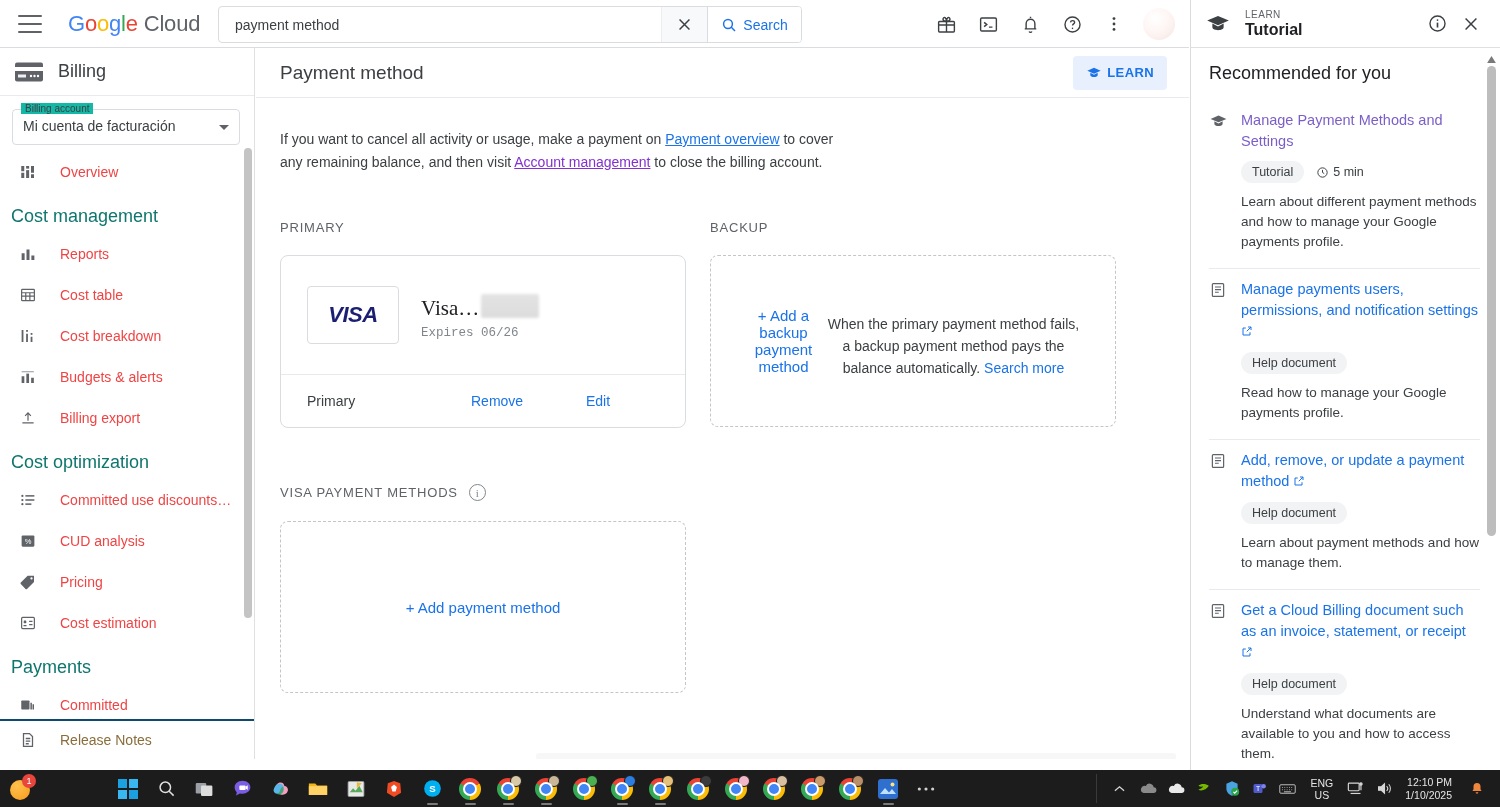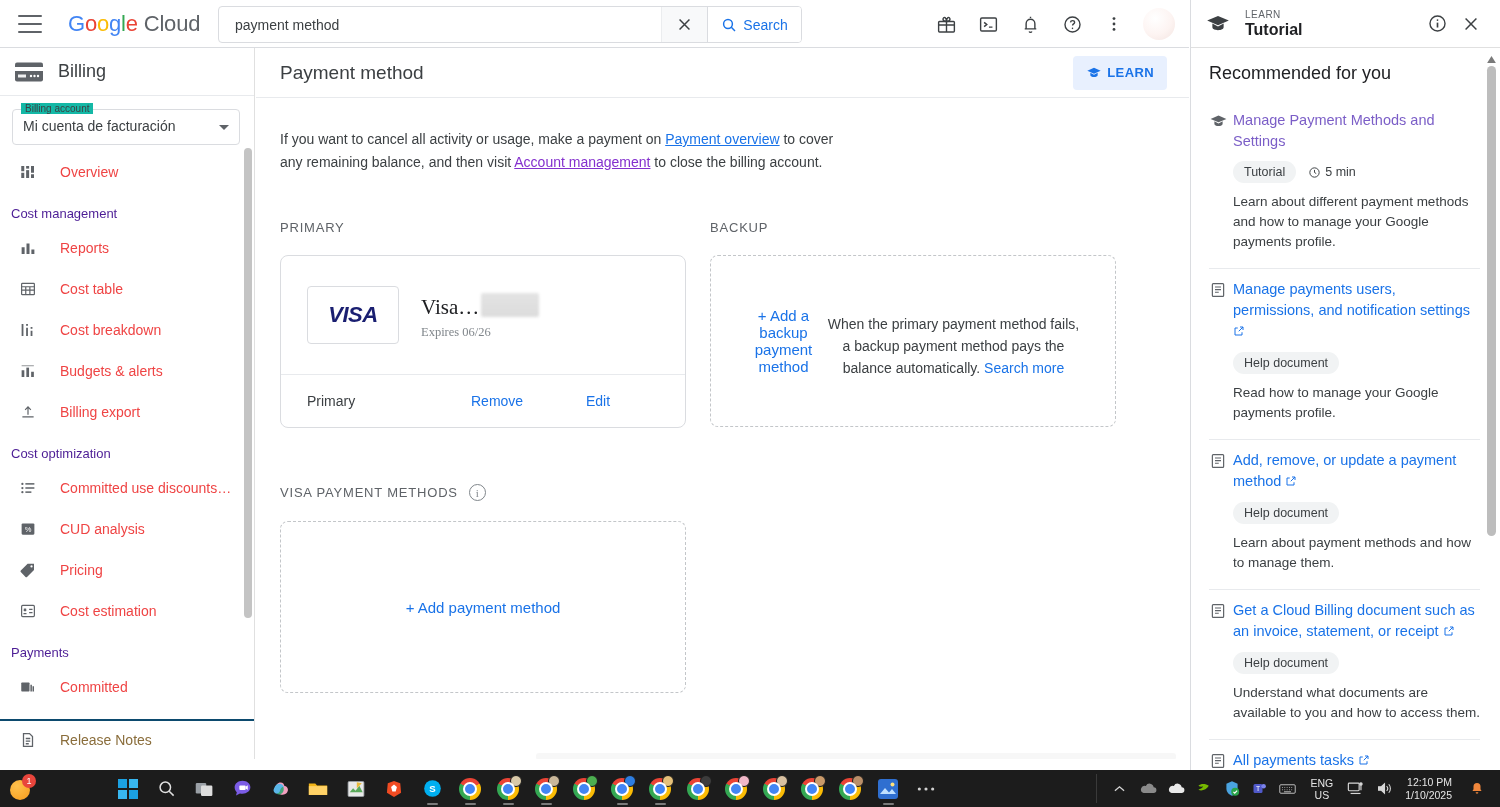--- a/index.html
+++ b/index.html
@@ -69,21 +69,21 @@
     max-width: 178px; overflow: hidden; white-space: nowrap; }
   .acct-caret { position: absolute; right: 10px; top: 15px; width: 0; height: 0;
     border-left: 5px solid transparent; border-right: 5px solid transparent;
     border-top: 5px solid #5f6368; }
 
   .nav-item { height: 41px; display: flex; align-items: center; cursor: pointer;
     padding-left: 18px; gap: 22px; }
   .nav-item .lbl { font-size: 14px; color: #ef4444; white-space: nowrap; }
   .nav-ico { width: 20px; height: 20px; display: flex; align-items: center;
     justify-content: center; color: #5f6368; flex: none; }
-  .nav-section { font-size: 13px; color: #4c1d95; padding: 14px 0 6px 11px; }
+  .nav-section { font-size: 18px; color: #0f766e; padding: 14px 0 6px 11px; }
 
   .side-foot { position: absolute; bottom: 0; left: 0; right: 0; height: 40px;
     border-top: 2px solid #0c4a6e; display: flex; align-items: center;
     padding-left: 18px; gap: 22px; background: #fff; cursor: pointer; }
   .side-foot .lbl { font-size: 14px; color: #8a6d3b; }
 
   .side-sb { position: absolute; left: 244px; top: 100px; width: 8px; height: 470px;
     background: #c4c4c4; border-radius: 4px; cursor: pointer; }
 
   
@@ -114,21 +114,21 @@
   .visa-box { width: 92px; height: 58px; border: 1px solid #dadce0; border-radius: 4px;
     display: flex; align-items: center; justify-content: center; flex: none; background:#fff; }
   .visa-text { font-size: 22px; font-weight: 700; font-style: italic; color: #1A1F71;
     letter-spacing: -0.5px; font-family: "Liberation Sans", sans-serif; }
   .card-name { font-size: 21px; color: #202124; display: flex; align-items: baseline;
     font-family: "Liberation Serif", serif; }
   .redacted { display: inline-block; width: 58px; height: 24px; margin-left: 2px;
     background: linear-gradient(#e3e3e3,#dcdcdc); filter: blur(1.6px); border-radius: 2px;
     position: relative; top: 3px; }
   .card-exp { font-size: 12.5px; color: #80868b; margin-top: 5px;
-    font-family: Liberation Serif, serif; }
+    font-family: Liberation Mono, monospace; }
   .card-foot { border-top: 1px solid #e8eaed; height: 53px; display: flex;
     align-items: center; font-size: 14px; }
   .card-foot .who { color: #3c4043; padding-left: 26px; width: 190px; }
   .card-foot .act { color: #1a73e8; font-weight: 500; cursor: pointer; }
   .card-foot .act.remove { width: 115px; }
 
   .dashed { margin-top: 20px; border: 1px dashed #c3c6c9; border-radius: 8px;
     display: flex; flex-direction: row; align-items: center; justify-content: center;
     text-align: center; }
   .dashed.backup { height: 172px; padding: 0 32px; }
@@ -155,21 +155,21 @@
   .rhead .eyebrow { font-size: 10px; color: #5f6368; letter-spacing: .5px; line-height: 12px; }
   .rhead .rtitle { font-size: 16px; color: #202124; font-weight: 700; line-height: 18px; }
   .rhead .spacer { flex: 1; }
   .ricon { width: 34px; height: 34px; display: flex; align-items: center;
     justify-content: center; color: #3c4043; cursor: pointer; }
 
   .rbody { position: absolute; top: 49px; left: 0; right: 0; bottom: 0; overflow: hidden;
     padding: 14px 20px 0 18px; }
   .rec-title { font-size: 18px; color: #202124; margin-bottom: 16px; }
 
-  .rec-item { display: flex; gap: 4px; padding: 10px 0 16px 0; border-bottom: 1px solid #e8eaed; }
+  .rec-item { display: flex; gap: 12px; padding: 10px 0 16px 0; border-bottom: 1px solid #e8eaed; }
   .rec-item:last-child { border-bottom: none; }
   .rec-ico { width: 20px; flex: none; color: #5f6368; padding-top: 2px; }
   .rec-main { flex: 1; min-width: 0; }
   .rec-link { font-size: 14.5px; line-height: 21px; color: #1a73e8; cursor: pointer; }
   .rec-link.visited { color: #7b5ec7; }
   .rec-tags { display: flex; align-items: center; gap: 12px; margin-top: 9px; }
   .chip { background: #f1f3f4; color: #3c4043; font-size: 12.5px;
     padding: 4px 11px; border-radius: 11px; }
   .dur { display: flex; align-items: center; gap: 4px; font-size: 12.5px; color: #3c4043; }
   .rec-desc { font-size: 13.5px; color: #3c4043; line-height: 20px; margin-top: 9px; }

